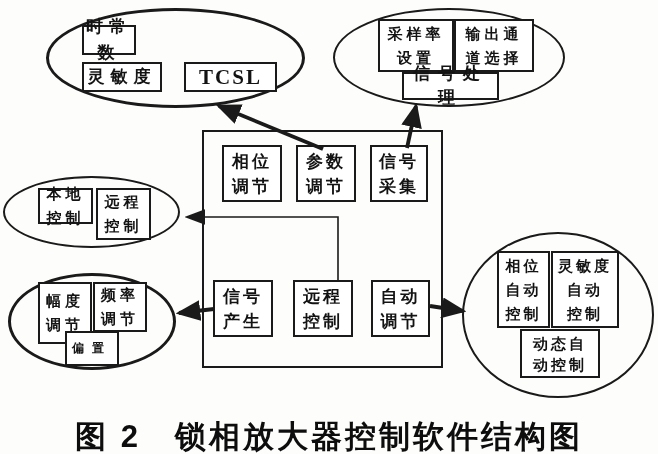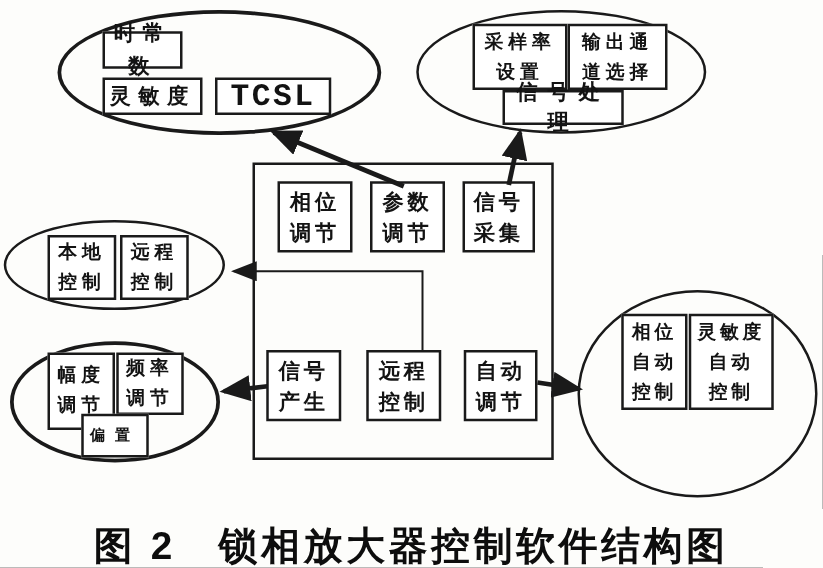--- a/index.html
+++ b/index.html
@@ -20,21 +20,21 @@
     position:absolute; border:2px solid var(--ink); background:var(--boxbg);
     display:flex; align-items:center; justify-content:center;
     text-align:center; white-space:pre-line;
     font-weight:700; color:#131313;
   }
   .big-rect {
     position:absolute; border:2.5px solid var(--ink); background:transparent;
   }
   .central-label { font-size:17px; line-height:25px; letter-spacing:3px; }
   .oneline-wide { font-size:17px; letter-spacing:6px; line-height:26px; }
-  .tcsl { font-family:Liberation Mono, monospace; font-size:25px; letter-spacing:2px; font-weight:700; }
+  .tcsl { font-family:Liberation Serif, serif; font-size:21px; letter-spacing:2px; font-weight:700;margin-left:12px; }
   .two15 { font-size:15px; line-height:24px; letter-spacing:4px; }
   .proc { font-size:17px; letter-spacing:8px; line-height:24px; }
   .bias { font-size:12px; letter-spacing:8px; }
   .three15 { font-size:15px; line-height:24px; letter-spacing:3px; }
   .dyn { font-size:15px; line-height:21px; letter-spacing:3px; }
   #arrows { position:absolute; left:0; top:0; pointer-events:none; }
   #arrows .arrow { stroke:var(--ink); fill:none; }
   #arrows marker path { fill:var(--ink); stroke:none; }
   #caption {
     position:absolute; left:0; top:416px; width:100%;
@@ -62,47 +62,49 @@
   <div class="box central-label" style="left:370px;top:145px;width:58px;height:57px">信号
 采集</div>
 
   <div class="box central-label" style="left:213px;top:280px;width:60px;height:57px">信号
 产生</div>
   <div class="box central-label" style="left:293px;top:280px;width:60px;height:57px">远程
 控制</div>
   <div class="box central-label" style="left:371px;top:280px;width:59px;height:57px">自动
 调节</div>
 
-  <div class="box oneline-wide" style="left:82px;top:25px;width:64px;height:30px">时常数</div>
+  <div class="box oneline-wide" style="left:82px;top:25px;width:54px;height:30px">时常数</div>
   <div class="box oneline-wide" style="left:82px;top:62px;width:80px;height:30px">灵敏度</div>
   <div class="box tcsl" style="left:172px;top:62px;width:93px;height:30px">TCSL</div>
 
   <div class="box two15" style="left:378px;top:19px;width:76px;height:53px">采样率
 设置</div>
   <div class="box two15" style="left:454px;top:19px;width:80px;height:53px">输出通
 道选择</div>
   <div class="box proc" style="left:402px;top:72px;width:97px;height:28px">信号处理</div>
 
-  <div class="box two15" style="left:38px;top:188px;width:55px;height:52px">本地
+  <div class="box two15" style="left:38px;top:188px;width:55px;height:36px">本地
 控制</div>
   <div class="box two15" style="left:96px;top:188px;width:55px;height:52px">远程
 控制</div>
 
   <div class="box two15" style="left:38px;top:282px;width:54px;height:62px">幅度
 调节</div>
   <div class="box two15" style="left:93px;top:282px;width:54px;height:50px">频率
 调节</div>
   <div class="box bias" style="left:65px;top:331px;width:54px;height:35px">偏置</div>
 
   <div class="box three15" style="left:497px;top:251px;width:53px;height:77px">相位
 自动
 控制</div>
   <div class="box three15" style="left:551px;top:251px;width:68px;height:77px">灵敏度
 自动
 控制</div>
+  <div class="box dyn" style="left:520px;top:329px;width:80px;height:49px">动态自
+动控制</div>
 
   <svg id="arrows" width="658" height="454" viewBox="0 0 658 454">
     <defs>
       <marker id="mThick" markerWidth="6.5" markerHeight="5.5" refX="5.6" refY="2.75" orient="auto" markerUnits="strokeWidth">
         <path d="M0,0 L6.5,2.75 L0,5.5 Z"></path>
       </marker>
       <marker id="mThin" markerWidth="13" markerHeight="10" refX="11.5" refY="5" orient="auto" markerUnits="strokeWidth">
         <path d="M0,0 L13,5 L0,10 Z"></path>
       </marker>
     </defs>

